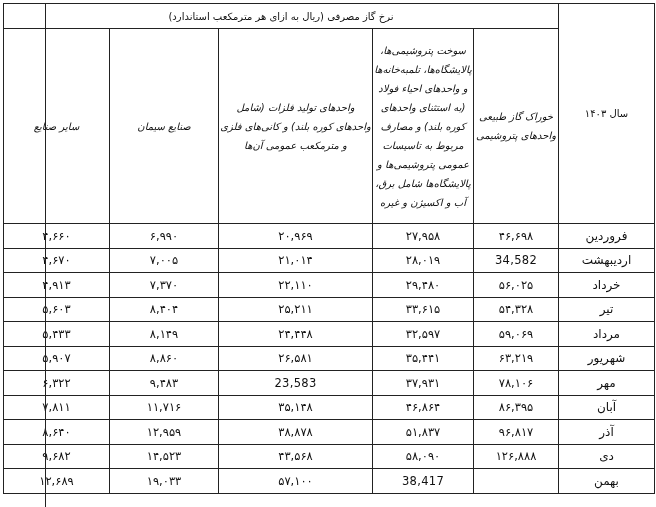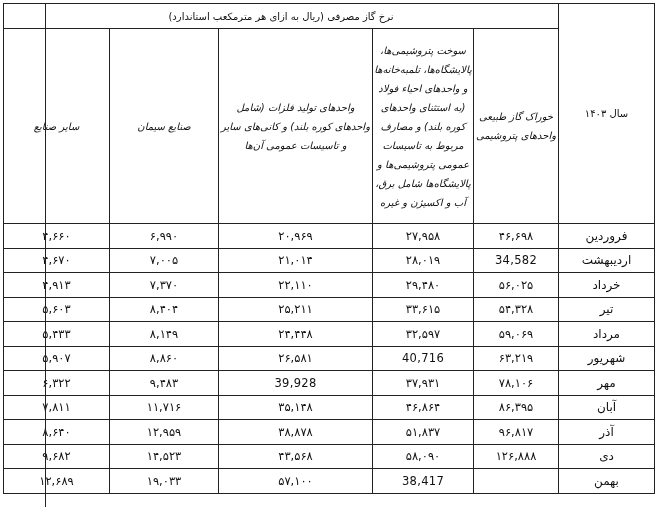--- a/index.html
+++ b/index.html
@@ -43,21 +43,21 @@
         <col class="c-other">
     </colgroup>
     <thead>
       <tr>
         <th class="year" rowspan="2">سال ۱۴۰۳</th>
         <th class="title" colspan="5">نرخ گاز مصرفی (ریال به ازای هر مترمکعب استاندارد)</th>
       </tr>
       <tr>
         <th class="hdr-tall colhdr">خوراک گاز طبیعی واحدهای پتروشیمی</th>
         <th class="hdr-tall colhdr">سوخت پتروشیمی‌ها، پالایشگاه‌ها، تلمبه‌خانه‌ها و واحدهای احیاء فولاد (به استثنای واحدهای کوره بلند) و مصارف مربوط به تاسیسات عمومی پتروشیمی‌ها و پالایشگاه‌ها شامل برق، آب و اکسیژن و غیره</th>
-        <th class="hdr-tall colhdr">واحدهای تولید فلزات (شامل واحدهای کوره بلند) و کانی‌های سایر و تاسیسات عمومی آن‌ها</th>
+        <th class="hdr-tall colhdr">واحدهای تولید فلزات (شامل واحدهای کوره بلند) و کانی‌های فلزی و مترمکعب عمومی آن‌ها</th>
         <th class="hdr-tall colhdr">صنایع سیمان</th>
         <th class="hdr-tall colhdr">سایر صنایع</th>
       </tr>
     </thead>
     <tbody>
       <tr>
         <td class="month">فروردین</td>
         <td class="num">۴۶,۶۹۸</td>
         <td class="num">۲۷,۹۵۸</td>
         <td class="num">۲۰,۹۶۹</td>
@@ -92,30 +92,30 @@
         <td class="month">مرداد</td>
         <td class="num">۵۹,۰۶۹</td>
         <td class="num">۳۲,۵۹۷</td>
         <td class="num">۲۴,۴۴۸</td>
         <td class="num">۸,۱۴۹</td>
         <td class="num">۵,۴۳۳</td>
       </tr>
       <tr>
         <td class="month">شهریور</td>
         <td class="num">۶۳,۲۱۹</td>
-        <td class="num">40,716</td>
+        <td class="num">۳۵,۴۴۱</td>
         <td class="num">۲۶,۵۸۱</td>
         <td class="num">۸,۸۶۰</td>
         <td class="num">۵,۹۰۷</td>
       </tr>
       <tr>
         <td class="month">مهر</td>
         <td class="num">۷۸,۱۰۶</td>
         <td class="num">۳۷,۹۳۱</td>
-        <td class="num">39,928</td>
+        <td class="num">23,583</td>
         <td class="num">۹,۴۸۳</td>
         <td class="num">۶,۳۲۲</td>
       </tr>
       <tr>
         <td class="month">آبان</td>
         <td class="num">۸۶,۳۹۵</td>
         <td class="num">۴۶,۸۶۴</td>
         <td class="num">۳۵,۱۴۸</td>
         <td class="num">۱۱,۷۱۶</td>
         <td class="num">۷,۸۱۱</td>

